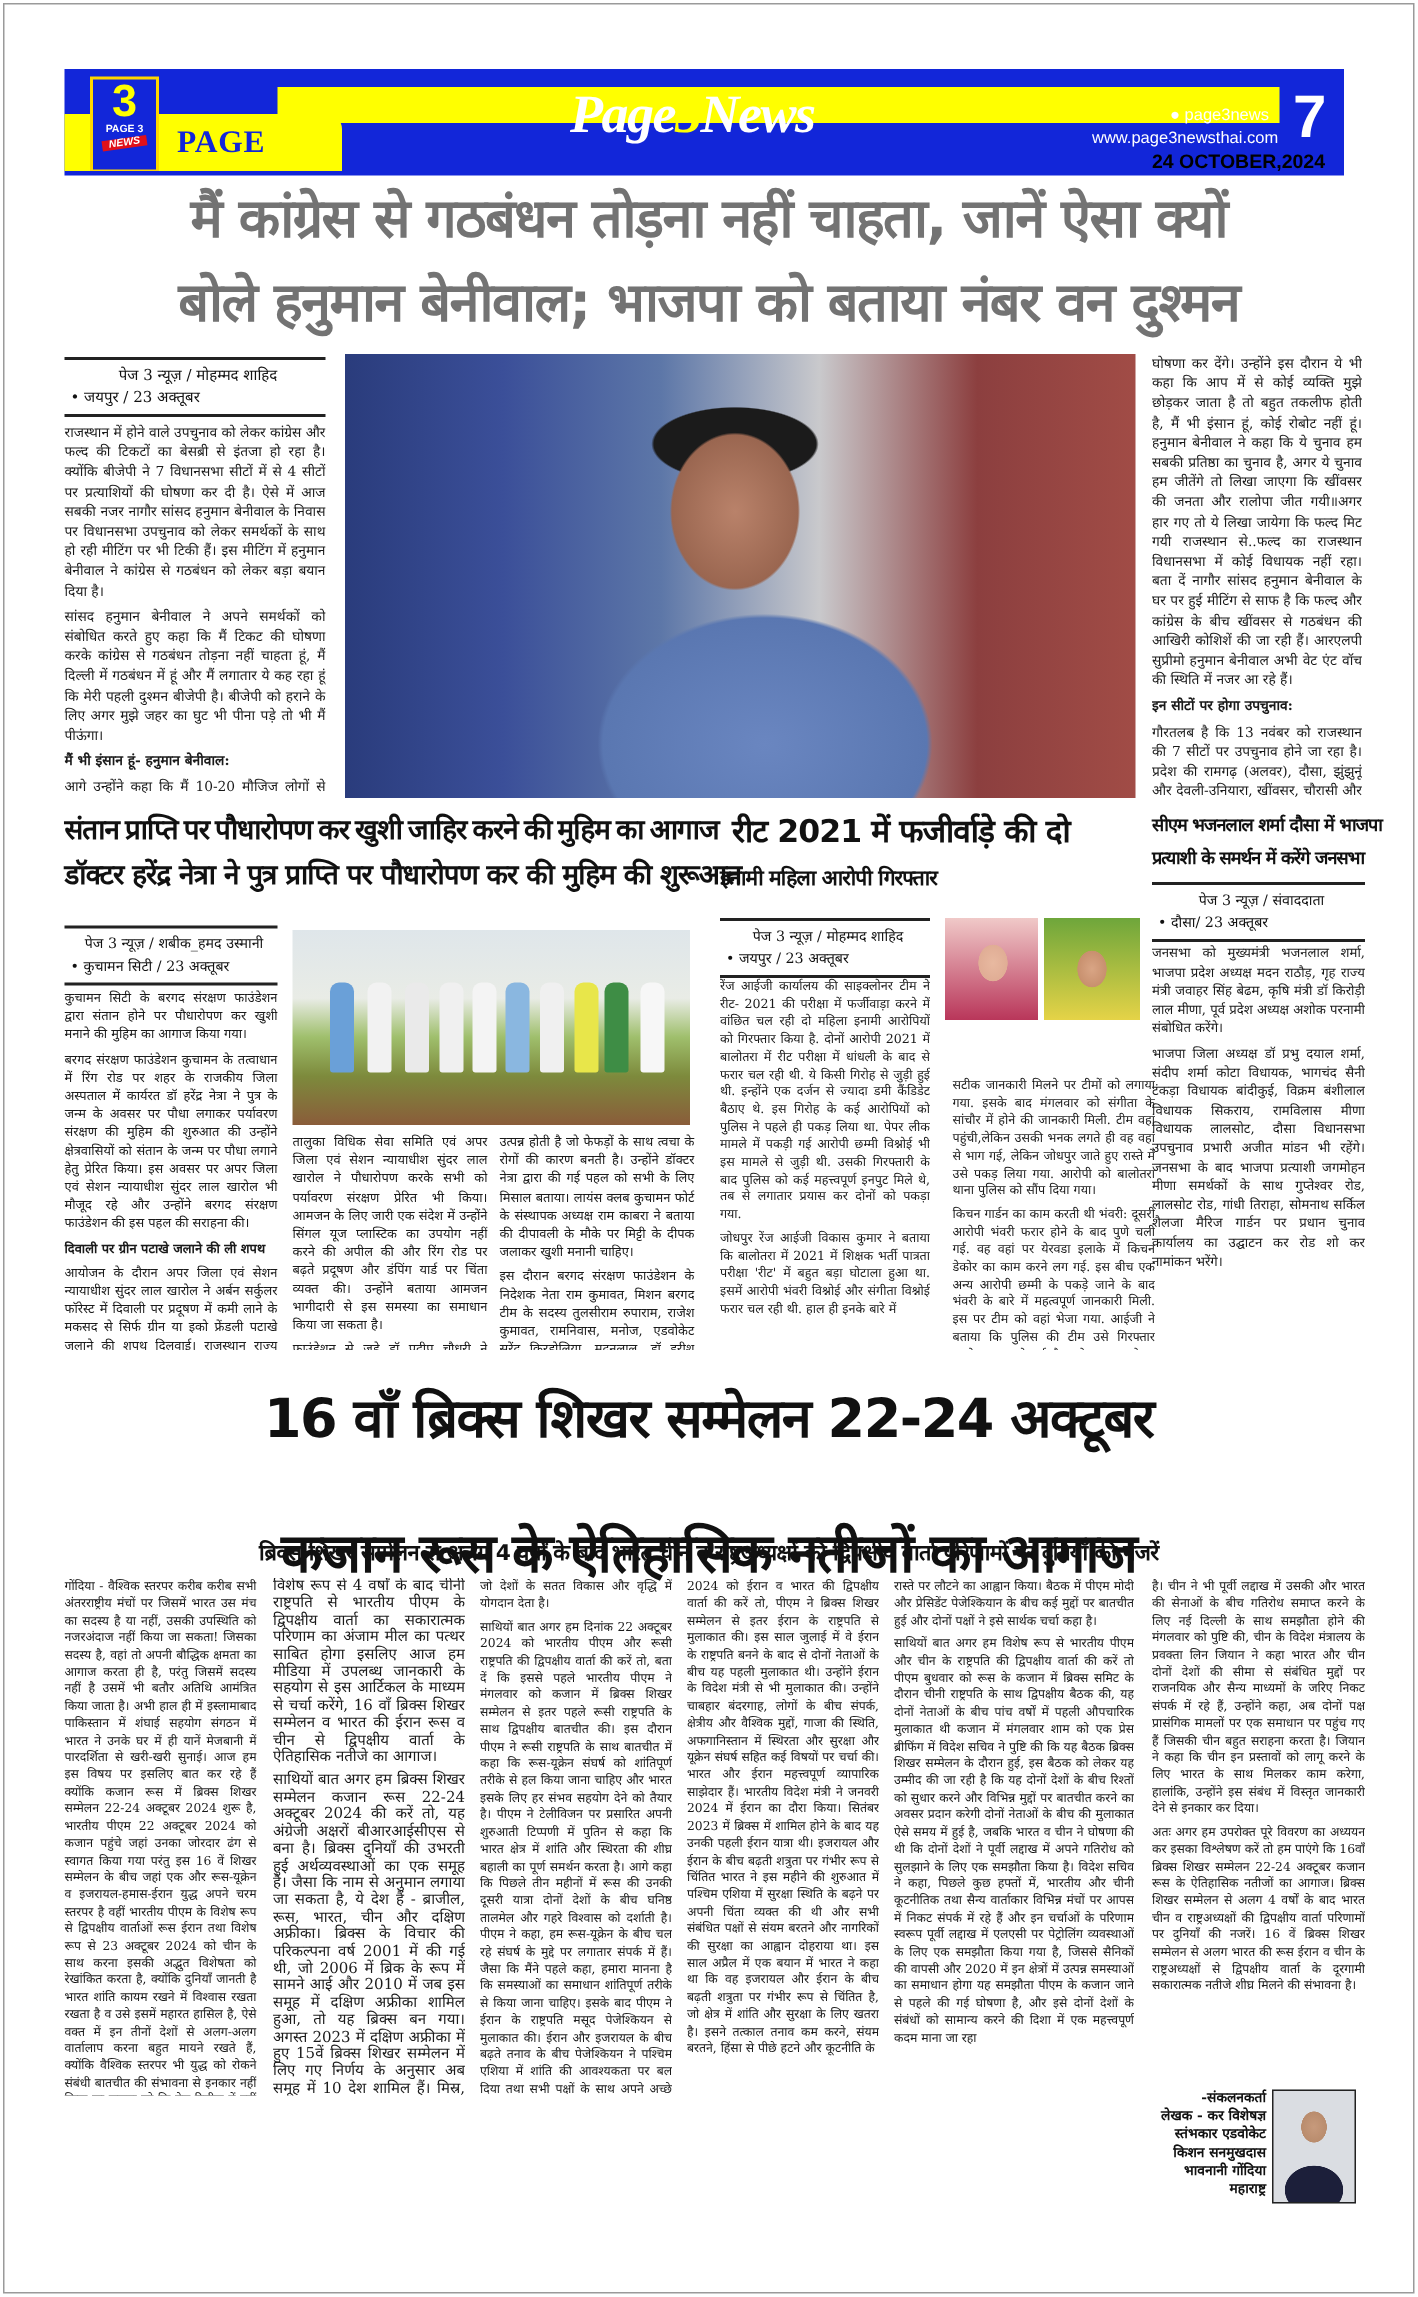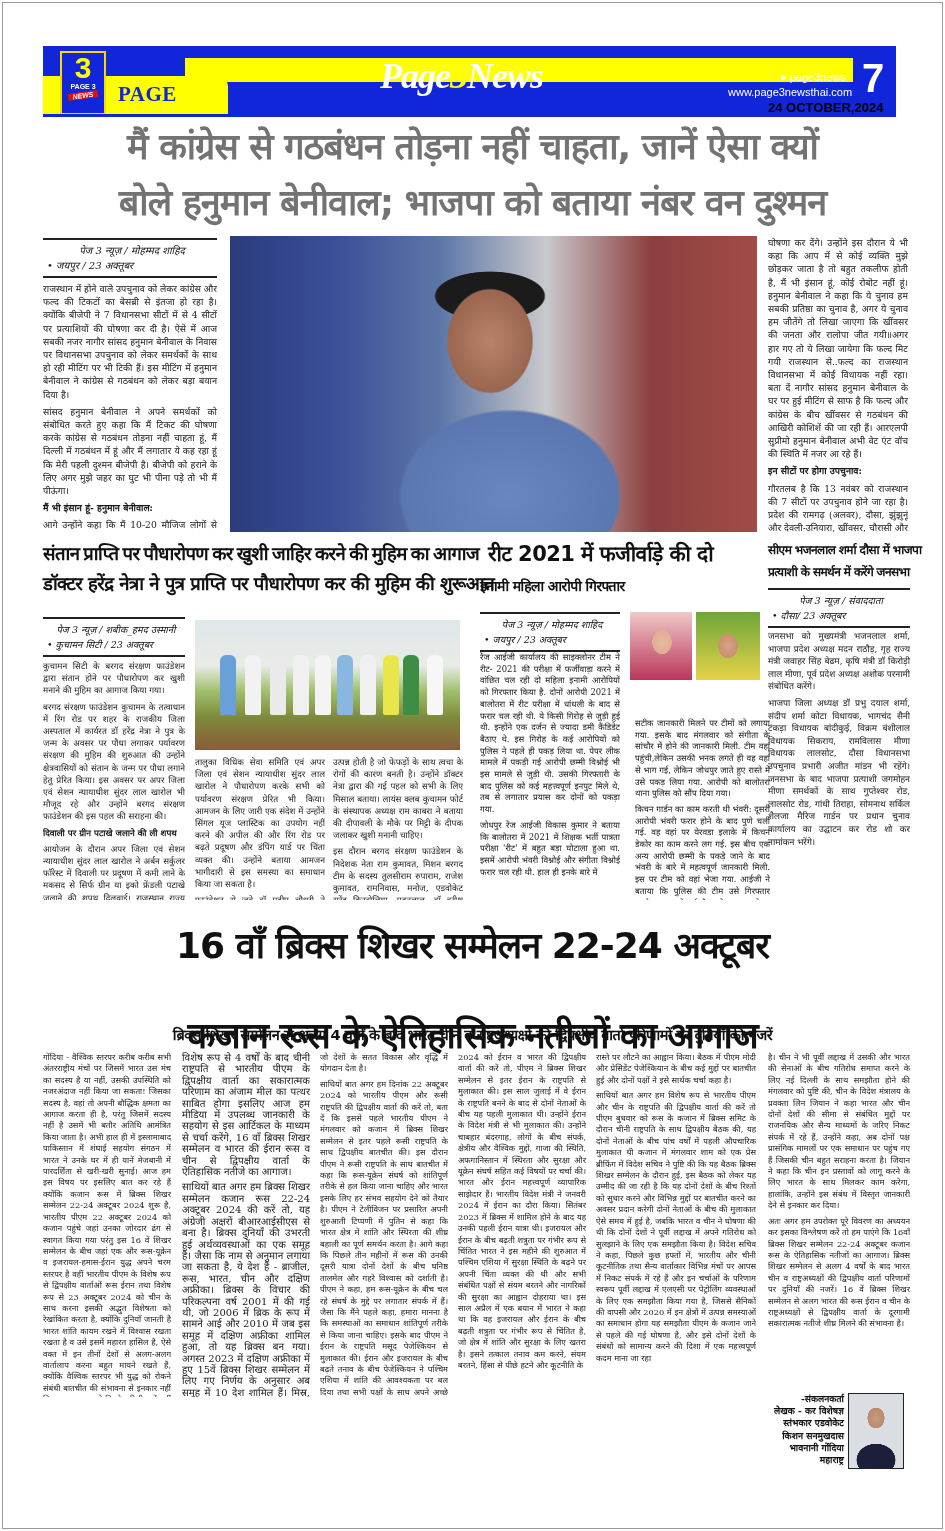--- a/index.html
+++ b/index.html
@@ -21,21 +21,21 @@
   .url { position:absolute; left:728px; top:86px; color:#fff; font:11px "Liberation Sans", sans-serif; }
   .pageno { position:absolute; left:862px; top:56px; color:#fff; font:bold 40px "Liberation Sans", sans-serif; }
   .date { position:absolute; left:768px; top:100px; color:#000; font:bold 13px "Liberation Sans", sans-serif; }
   .mast-bottom { position:absolute; left:43px; top:114px; width:853px; height:3px; background:#1226d9; }
 
   h1.headline { position:absolute; margin:0; left:20px; width:905px; text-align:center; font:bold 36px "DejaVu Sans", sans-serif; color:#737373; line-height:46px; letter-spacing:-1px;}
   .hl1 { top:124px; }
   .hl2 { top:180px; }
 
   .byline { position:absolute; border-top:2px solid #222; border-bottom:2px solid #222; font:10px "DejaVu Serif", serif; color:#111; padding:3px 0 3px 4px; box-sizing:border-box;}
-  .byline div { line-height:15px;font-style:italic; }
+  .byline div { line-height:15px; }
   .byline .c { text-align:center; }
 
   .col { position:absolute; font:9.2px "DejaVu Serif", serif; line-height:13.2px; color:#1a1a1a; text-align:justify; overflow:hidden; }
   .col p { margin:0 0 4px 0; }
   .col .sub { font-weight:bold; }
 
   .photo { position:absolute; overflow:hidden; }
   .photo-main { left:230px; top:236px; width:527px; height:296px;
      background:
        radial-gradient(ellipse 70px 85px at 260px 105px, #b9826a 0%, #9a6650 60%, transparent 62%),

